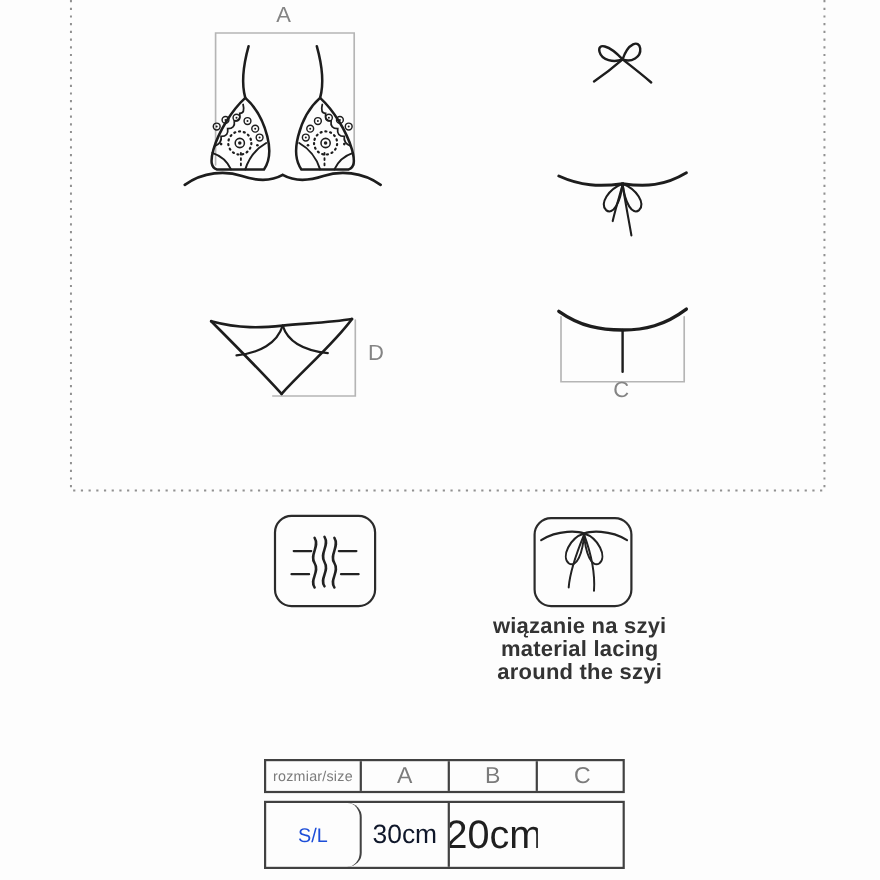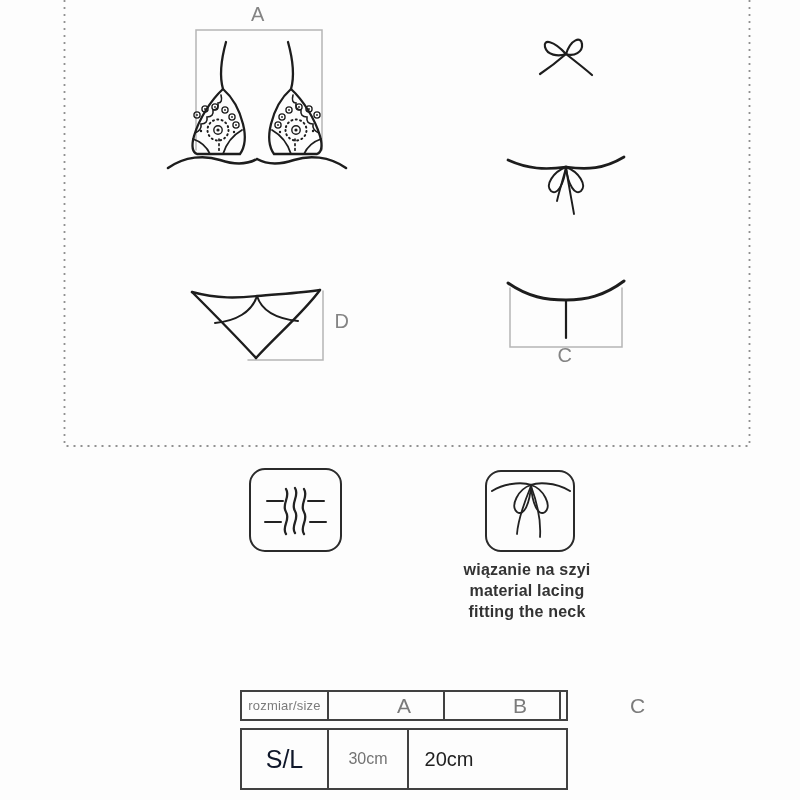--- a/index.html
+++ b/index.html
@@ -13,39 +13,39 @@
     position:absolute; color:#848484; font-size:20px; font-weight:400;
     text-align:center; letter-spacing:0.5px;
   }
   .icon-box{
     position:absolute; border:2.5px solid #2b2b2b; border-radius:16px;
     background:#fdfdfd; box-sizing:border-box;
     display:flex; align-items:center; justify-content:center;
   }
   .feature-text{
     position:absolute; text-align:center; color:#333333;
-    font-size:16px; line-height:21px; font-weight:bold; letter-spacing:0.2px;
+    font-size:20px; line-height:21px; font-weight:bold; letter-spacing:0.2px;
   }
   .size-table{position:absolute; left:240px; top:690px; width:328px;}
   .t-row{
     display:grid; grid-template-columns:87px 80px 80px 81px;
     border:2px solid #414141; box-sizing:border-box; background:#fdfdfd;
   }
-  .t-row.header{height:31px;gap:36px;}
+  .t-row.header{height:31px;}
   .t-row.data{height:62px; margin-top:7px;}
   .t-cell{
     display:flex; align-items:center; justify-content:center;
     border-right:2px solid #414141; overflow:hidden;
   }
   .t-cell:last-child{border-right:none;}
   .h-size{font-size:13px; color:#7b7b7b; letter-spacing:0.2px;}
   .h-dim{font-size:21px; color:#7b7b7b;}
-  .d-size{font-size:25px; color:#0f172a;}
-  .d-val-0{font-size:16px; color:#737373;}
-  .d-val-1,.d-val-2{font-size:20px; color:#1f1f1f;}
+  .d-size{font-size:18px; color:#1d4ed8;border-radius:13px;}
+  .d-val-0{font-size:24px; color:#0f172a;}
+  .d-val-1,.d-val-2{font-size:36px; color:#1f1f1f;}
 </style>
 </head>
 <body>
 
 <div class="page">
 
   <svg class="drawings" width="800" height="800" viewBox="0 0 800 800">
 
     <rect x="64.5" y="-8" width="685" height="454" fill="none" stroke="#919191" stroke-width="1.8" stroke-dasharray="2 5"></rect>
 
@@ -143,21 +143,21 @@
       <path d="M43,13 C36,30 30,47 29,61" stroke-width="1.8"></path>
       <path d="M43,13 C50,32 53,50 52,64" stroke-width="1.8"></path>
     </svg>
   </div>
 
   <div class="feature-text" style="left:170px; top:580px; width:250px;">
   </div>
   <div class="feature-text" style="left:417px; top:559px; width:220px;">
     <div>wiązanie na szyi</div>
     <div>material lacing</div>
-    <div>fitting the neck</div>
+    <div>around the szyi</div>
   </div>
 
   <div class="size-table">
     <div class="t-row header">
       <div class="t-cell h-size">rozmiar/size</div>
       <div class="t-cell h-dim">A</div>
       <div class="t-cell h-dim">B</div>
       <div class="t-cell h-dim">C</div>
     </div>
     <div class="t-row data">

